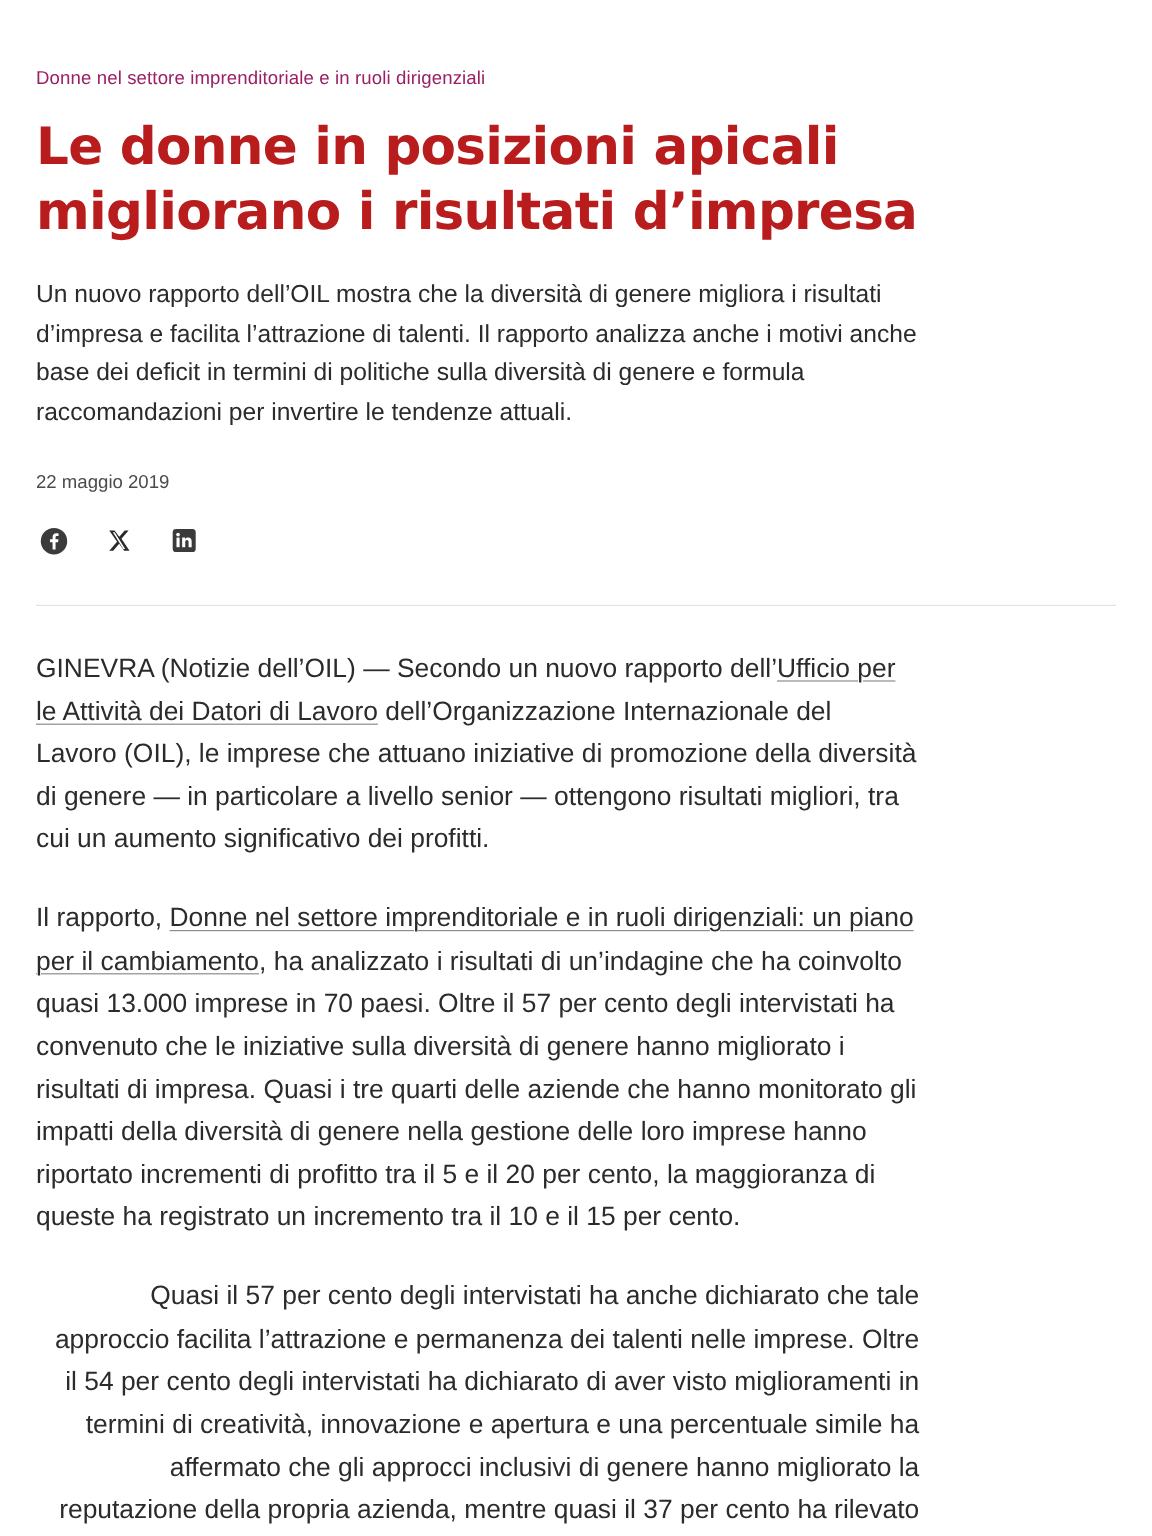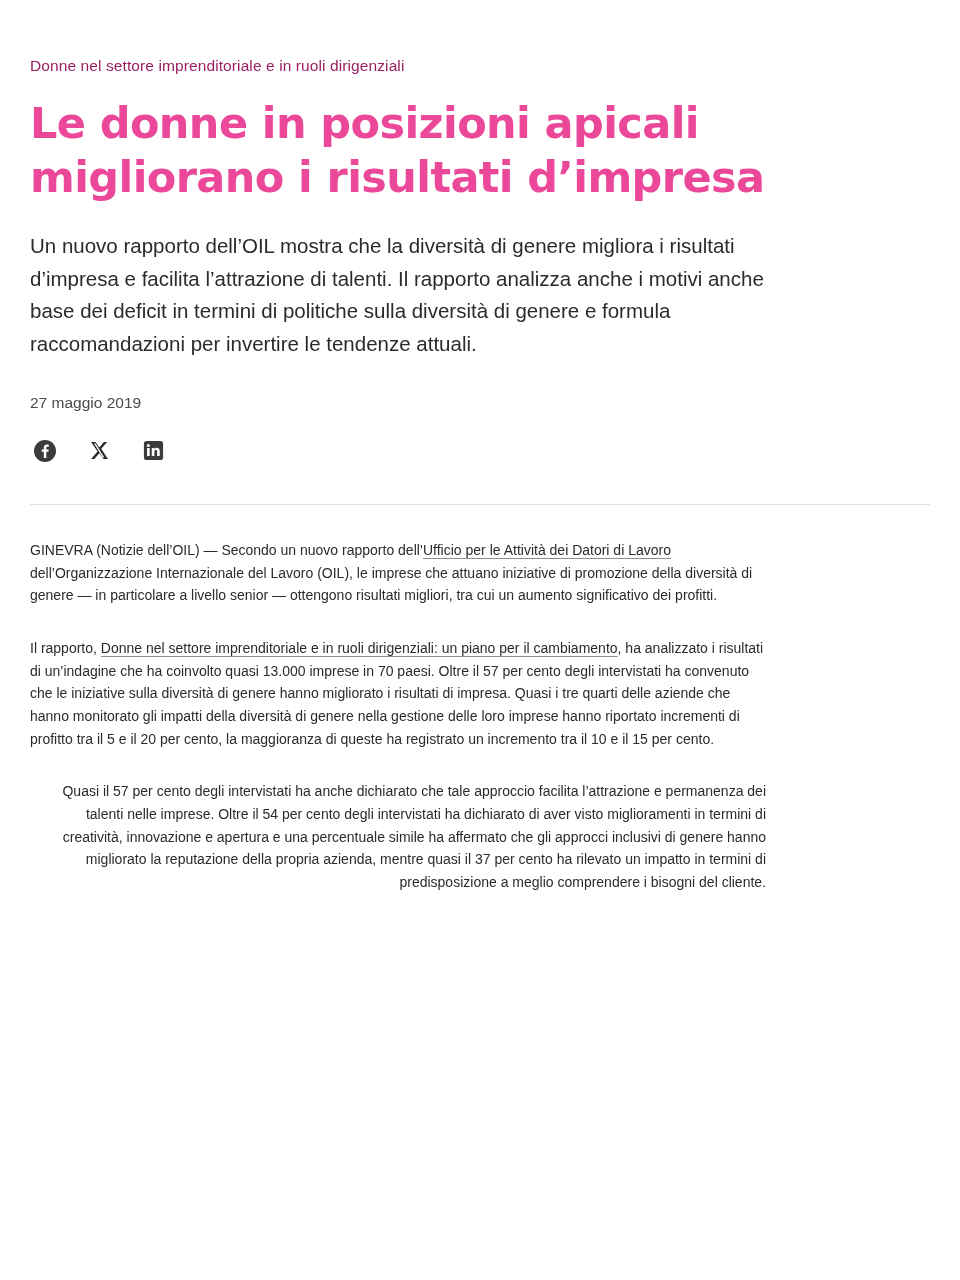--- a/index.html
+++ b/index.html
@@ -25,21 +25,21 @@
     color: #9b2063;
     letter-spacing: 0.1px;
     margin: 0 0 20px 0;
     line-height: 1.3;
   }
   h1.headline {
     font-family: "DejaVu Sans", sans-serif;
     font-size: 43px;
     line-height: 1.26;
     font-weight: 700;
-    color: #ec4899;
+    color: #b91c1c;
     margin: 0 0 26px 0;
     letter-spacing: -0.6px;
     max-width: 910px;
   }
   .standfirst {
     font-size: 20.5px;
     line-height: 1.58;
     color: #2b2b2b;
     margin: 0 0 34px 0;
     max-width: 880px;
@@ -66,21 +66,21 @@
     cursor: pointer;
   }
   .social-btn svg { display: block; }
   .divider {
     border: 0;
     border-top: 1px solid #e2e2e2;
     margin: 0 0 34px 0;
     width: 900px;
   }
   .body-text p {
-    font-size: 14px;
+    font-size: 22px;
     line-height: 1.62;
     color: #2b2b2b;
     margin: 0 0 30px 0;
     max-width: 886px;
   }
   .body-text p:last-child { margin-bottom: 0; text-align: right; }
   a.inline-link {
     color: #2b2b2b;
     text-decoration: underline;
     text-underline-offset: 3px;
@@ -101,21 +101,21 @@
 <body>
 
 <div class="page">
 
   <div class="kicker">Donne nel settore imprenditoriale e in ruoli dirigenziali</div>
 
   <h1 class="headline">Le donne in posizioni apicali migliorano i risultati d’impresa</h1>
 
   <div class="standfirst">Un nuovo rapporto dell’OIL mostra che la diversità di genere migliora i risultati d’impresa e facilita l’attrazione di talenti. Il rapporto analizza anche i motivi anche base dei deficit in termini di politiche sulla diversità di genere e formula raccomandazioni per invertire le tendenze attuali.</div>
 
-  <div class="date">27 maggio 2019</div>
+  <div class="date">22 maggio 2019</div>
 
   <div class="social">
     <span class="social-btn">
       <svg width="24" height="24" viewBox="0 0 24 24" aria-hidden="true">
         <circle cx="12" cy="12" r="11" fill="#3b3b3b"></circle>
         <path d="M13.3 19v-6.2h2.1l.32-2.4h-2.42V8.86c0-.7.2-1.17 1.2-1.17h1.28V5.54c-.22-.03-.98-.1-1.86-.1-1.84 0-3.1 1.12-3.1 3.18V10.4H8.7v2.4h2.12V19h2.48z" fill="#ffffff"></path>
       </svg>
     </span>
     <span class="social-btn">
       <svg width="23" height="23" viewBox="0 0 24 24" aria-hidden="true">

